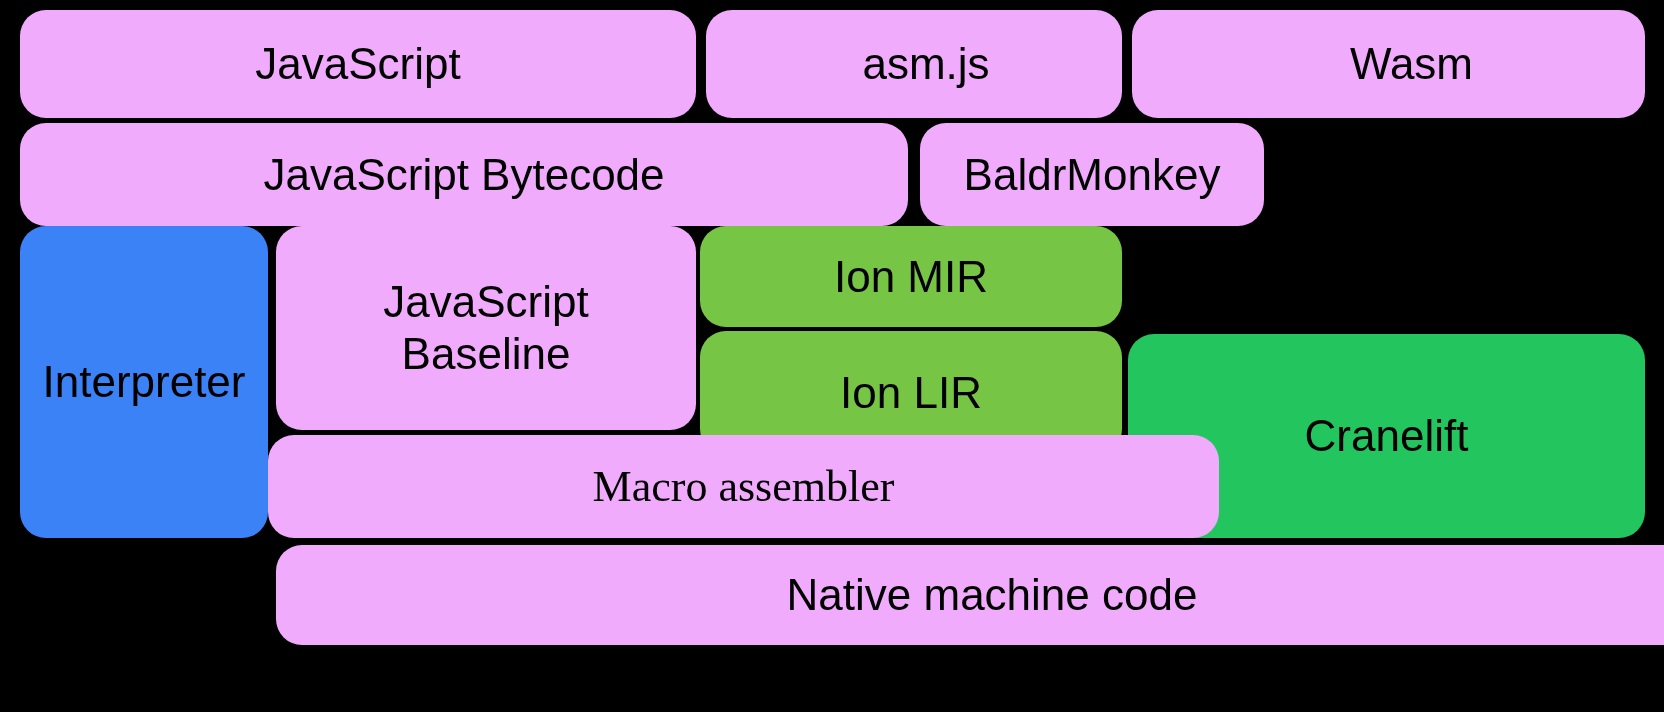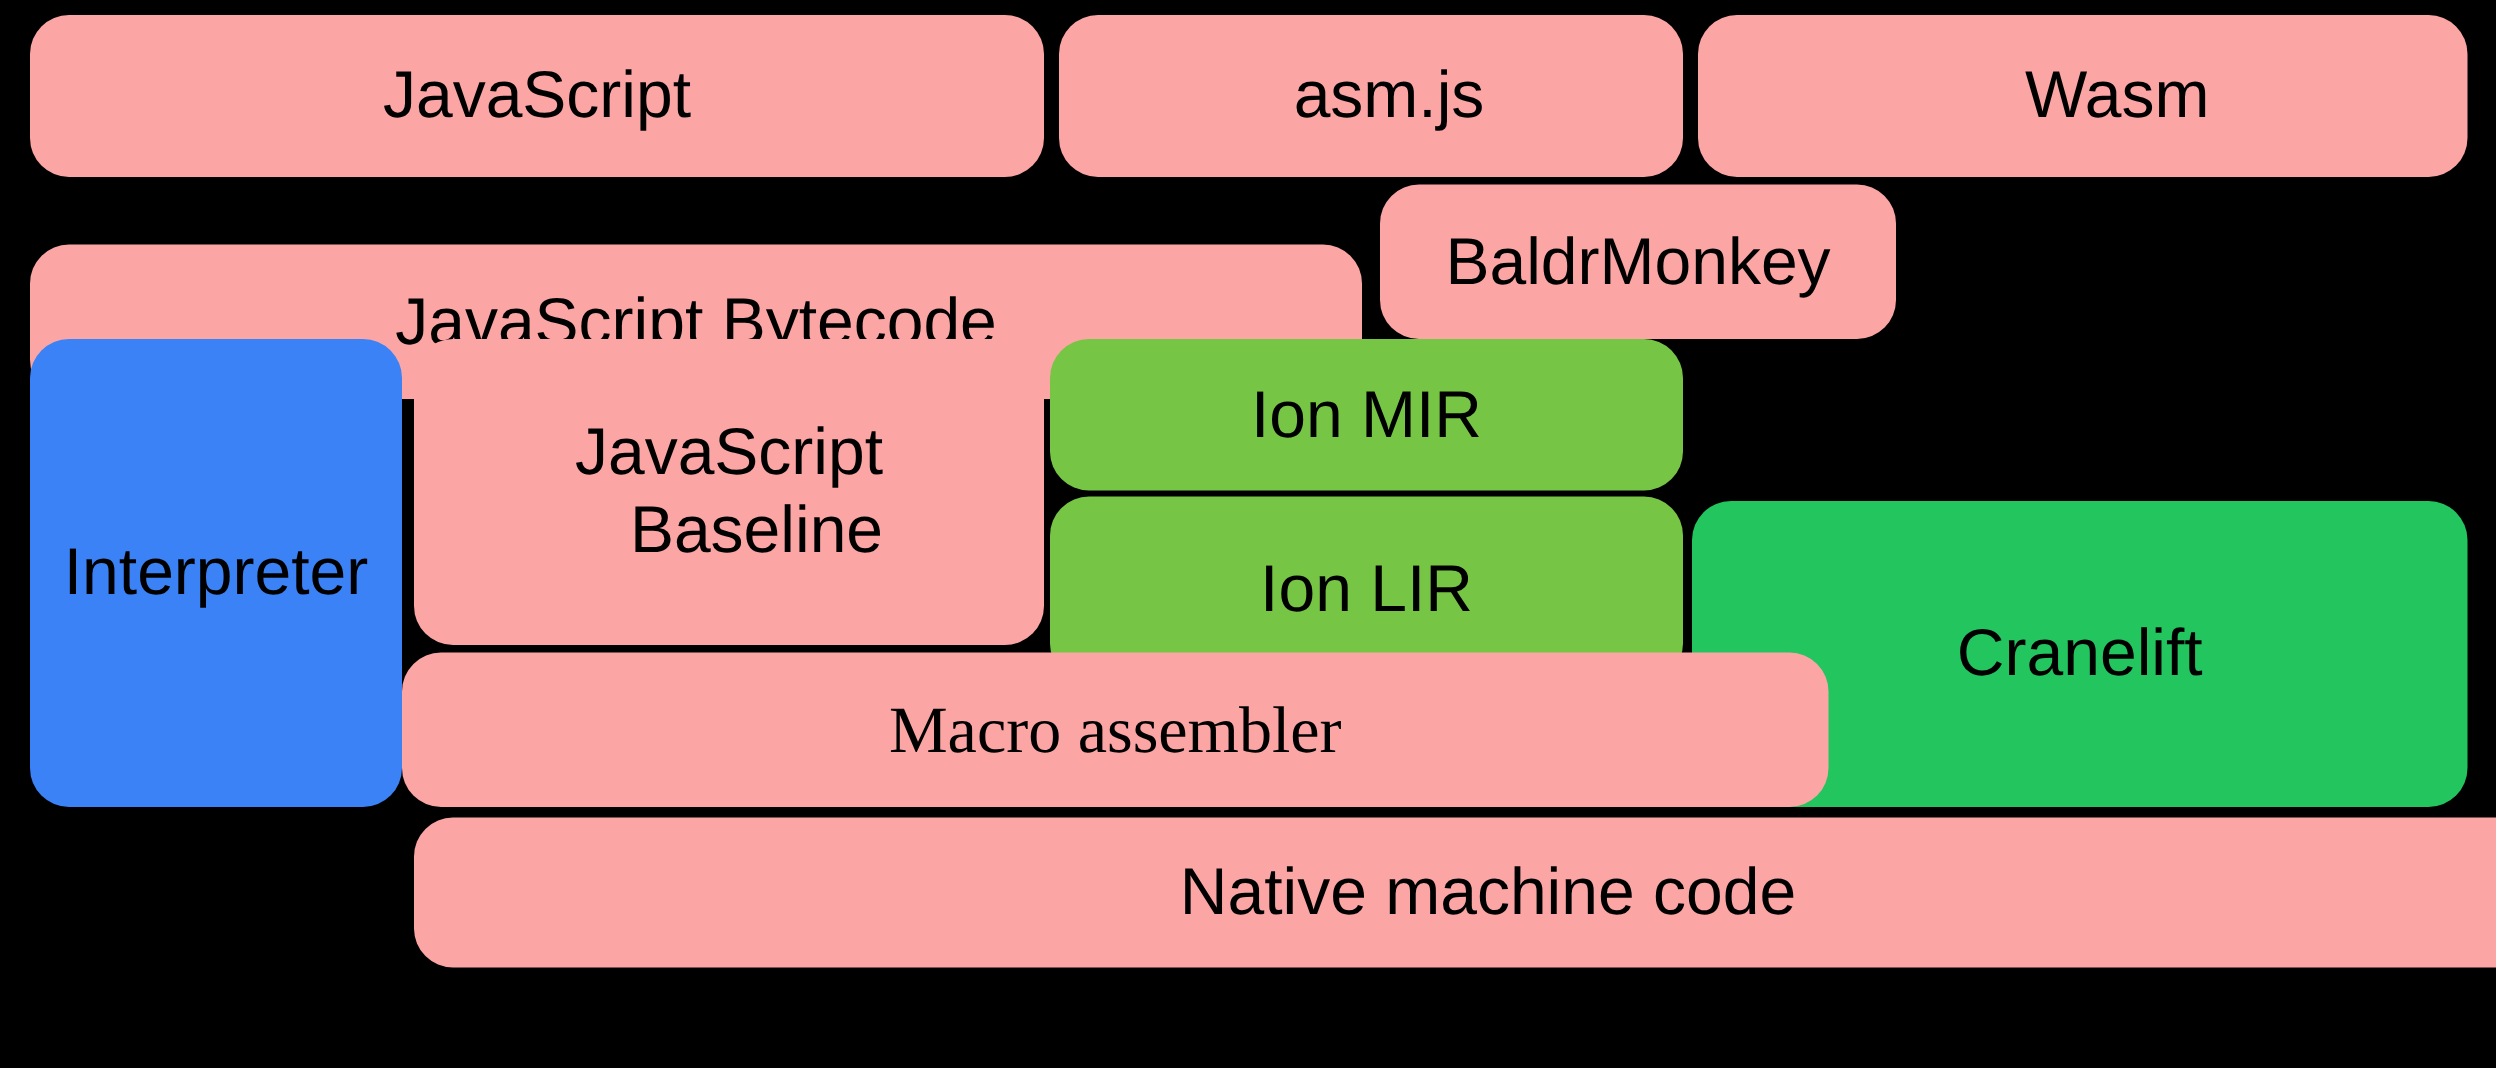--- a/index.html
+++ b/index.html
@@ -26,33 +26,33 @@
     text-align: center;
     border-radius: 26px;
     color: #000000;
     font-size: 44px;
     line-height: 1.18;
     font-weight: 400;
     letter-spacing: 0px;
     white-space: pre-line;
     user-select: none;
   }
-  .fill-white   { background: #fca5a5; text-align: right; }
+  .fill-white   { background: #f0abfc; }
   .fill-gray    { background: #3b82f6; }
   .fill-green   { background: #77C544; }
   .fill-pink    { background: #22c55e; }
 </style>
 </head>
 <body>
 
 <div id="diagram">
     <div class="box fill-white" style="left: 20px; top: 10px; width: 676px; height: 108px;">JavaScript</div>
     <div class="box fill-white" style="left: 706px; top: 10px; width: 416px; height: 108px; padding-left: 24px;">asm.js</div>
     <div class="box fill-white" style="left: 1132px; top: 10px; width: 513px; height: 108px; padding-left: 46px;">Wasm</div>
-    <div class="box fill-white" style="left: 20px; top: 123px; width: 888px; height: 103px; margin-top: 40px;">JavaScript Bytecode</div>
+    <div class="box fill-white" style="left: 20px; top: 123px; width: 888px; height: 103px;">JavaScript Bytecode</div>
     <div class="box fill-white" style="left: 920px; top: 123px; width: 344px; height: 103px;">BaldrMonkey</div>
     <div class="box fill-gray" style="left: 20px; top: 226px; width: 248px; height: 312px;">Interpreter</div>
     <div class="box fill-white" style="left: 276px; top: 226px; width: 420px; height: 204px;">JavaScript
 Baseline</div>
     <div class="box fill-green" style="left: 700px; top: 226px; width: 422px; height: 101px;">Ion MIR</div>
     <div class="box fill-green" style="left: 700px; top: 331px; width: 422px; height: 124px;">Ion LIR</div>
     <div class="box fill-pink" style="left: 1128px; top: 334px; width: 517px; height: 204px;">Cranelift</div>
     <div class="box fill-white" style="left: 268px; top: 435px; width: 951px; height: 103px; font-family: Liberation Serif, serif;">Macro assembler</div>
     <div class="box fill-white" style="left: 276px; top: 545px; width: 1432px; height: 100px;">Native machine code</div>
   </div>

